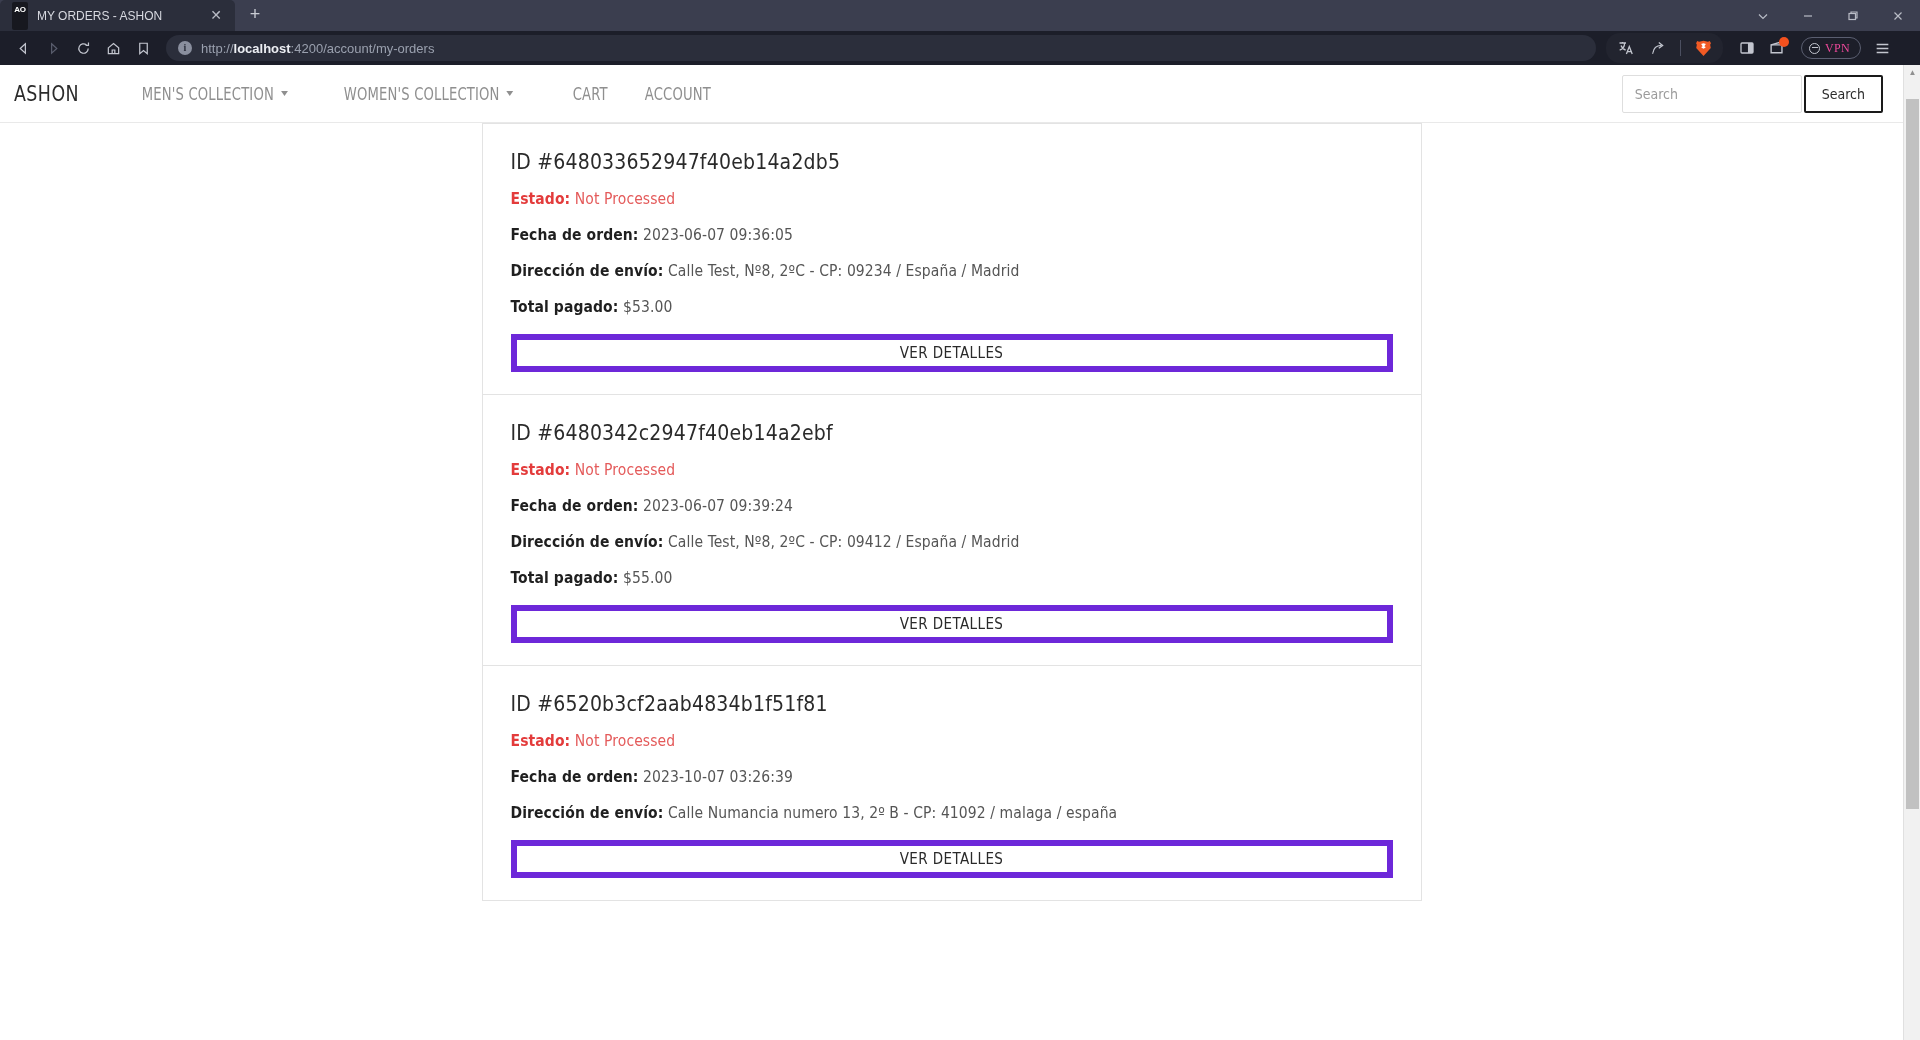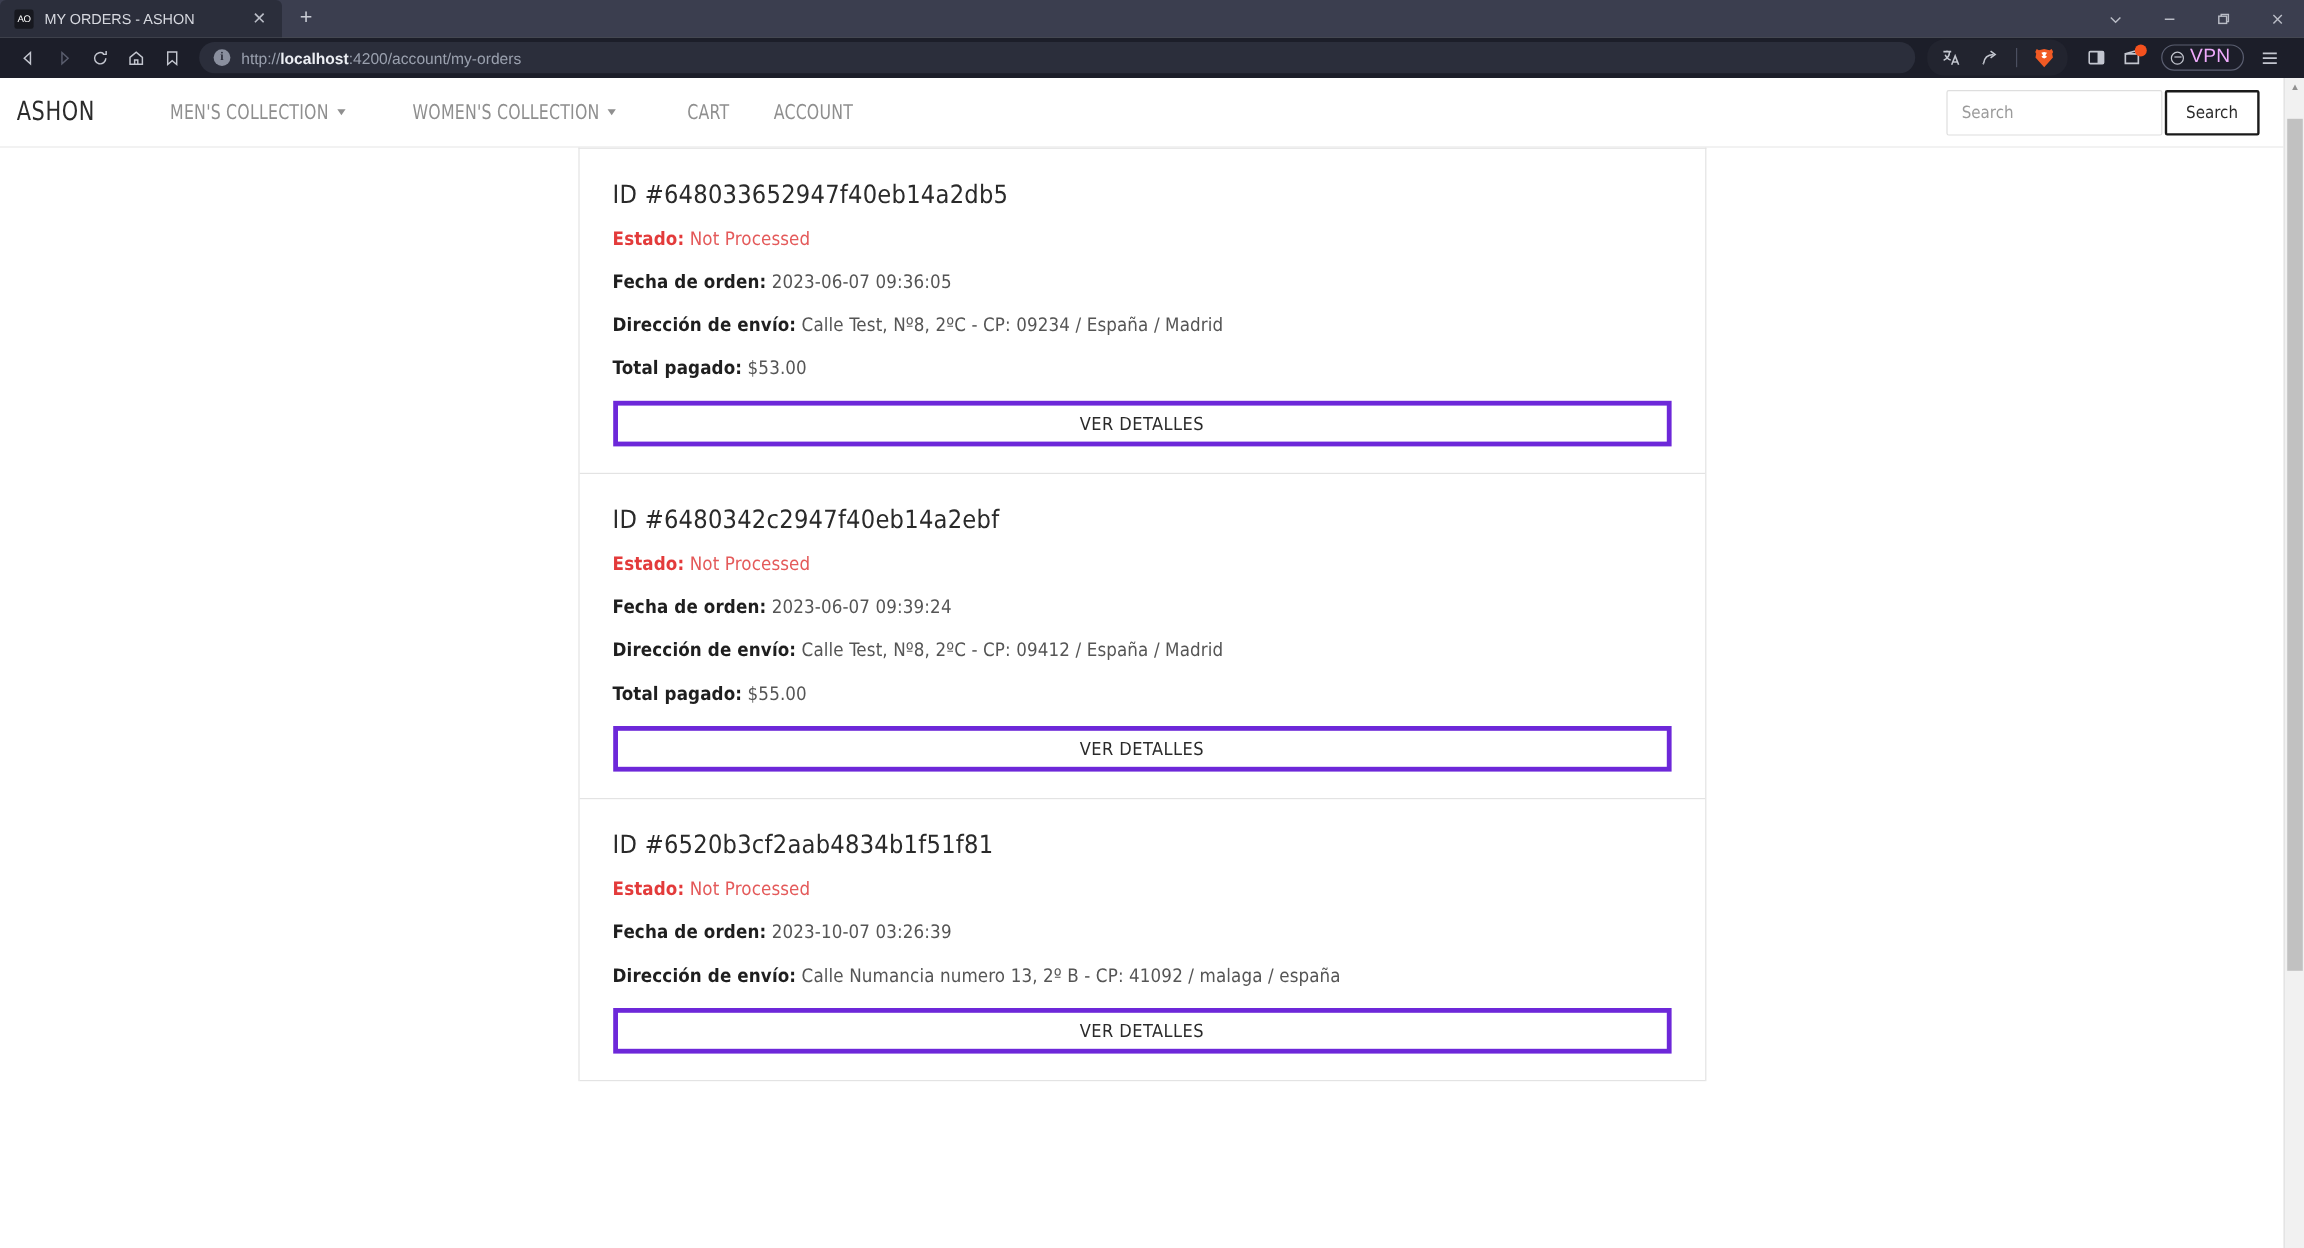--- a/index.html
+++ b/index.html
@@ -19,23 +19,23 @@
     height: 31px; background: #3b3e4f; display: flex; align-items: flex-end;
     padding-left: 0; position: relative; flex: none;
   }
   .tab {
     height: 31px; width: 235px; background: #2b2e3b;
     display: flex; align-items: center; padding: 0 10px 0 12px;
     border-top-left-radius: 5px; border-top-right-radius: 5px;
     position: relative;
   }
   .favicon {
-    width: 16px; height: 16px; background: #17181f; color: #ffffff;
+    width: 16px; height: 28px; background: #17181f; color: #ffffff;
     border-radius: 2px; font-size: 8px; line-height: 16px; text-align: center;
-    letter-spacing: -0.3px; flex: none; font-weight: 400;
+    letter-spacing: -0.3px; flex: none; font-weight: 700;
     font-family: "Liberation Sans", sans-serif;
   }
   .tab-title {
     color: #d7d9e0; font-size: 12px; margin-left: 9px; white-space: nowrap;
     overflow: hidden; text-overflow: ellipsis; flex: 1;
   }
   .tab-close {
     color: #b9bcc6; font-size: 14px; width: 18px; height: 18px; line-height: 17px;
     text-align: center; flex: none; cursor: pointer;
   }
@@ -92,21 +92,21 @@
     border-radius: 13px; height: 22px; padding: 0 10px 0 7px; margin-left: 8px; cursor: pointer;
   }
   .vpn-dot {
     width: 11px; height: 11px; border-radius: 50%; border: 1.4px solid #c3c6cf;
     position: relative;
   }
   .vpn-dot::after {
     content: ""; position: absolute; left: 1.5px; top: 3.6px; width: 6px; height: 1.4px;
     background: #c3c6cf;
   }
-  .vpn span { color: #f0abfc; font-size: 16px; letter-spacing: .3px; }
+  .vpn span { color: #ec4899; font-size: 12px; letter-spacing: .3px; font-family: Liberation Serif, serif; }
   .hamburger { width: 32px; height: 28px; display: flex; align-items: center; justify-content: center; cursor: pointer; margin-left: 4px; }
   .hamburger svg { stroke: #c3c6cf; stroke-width: 1.4; }
 
   
   .viewport {
     flex: 1; background: #ffffff; position: relative; overflow: hidden;
     display: flex;
   }
   .page { flex: 1; overflow: hidden; position: relative; }
 
@@ -162,21 +162,21 @@
   .order-row {
     font-family: "DejaVu Sans Condensed", "Liberation Sans Narrow", "Liberation Sans", sans-serif;
     font-size: 15.5px; color: #3a3a3a; margin: 0 0 18px; letter-spacing: .1px;
   }
   .order-row .lbl { font-weight: 700; color: #1f1f1f; }
   .order-row .val { color: #555; }
   .order-row.status .lbl { color: #e33b3b; }
   .order-row.status .val { color: #e45a5a; }
   .details-btn {
     display: block; width: 100%; height: 38px; background: #fff;
-    border: 4px solid #6d28d9; cursor: pointer; margin-top: 4px;
+    border: 6px solid #6d28d9; cursor: pointer; margin-top: 4px;
     font-family: "DejaVu Sans Condensed", "Liberation Sans Narrow", "Liberation Sans", sans-serif;
     font-size: 15px; color: #2a2a2a; letter-spacing: .4px;
   }
 
   
   .pagescroll {
     width: 17px; background: #f1f1f1; border-left: 1px solid #e0e0e0; position: relative; flex: none;
   }
   .pagescroll .thumb {
     position: absolute; left: 2px; width: 13px; background: #c1c1c1; border-radius: 0;

